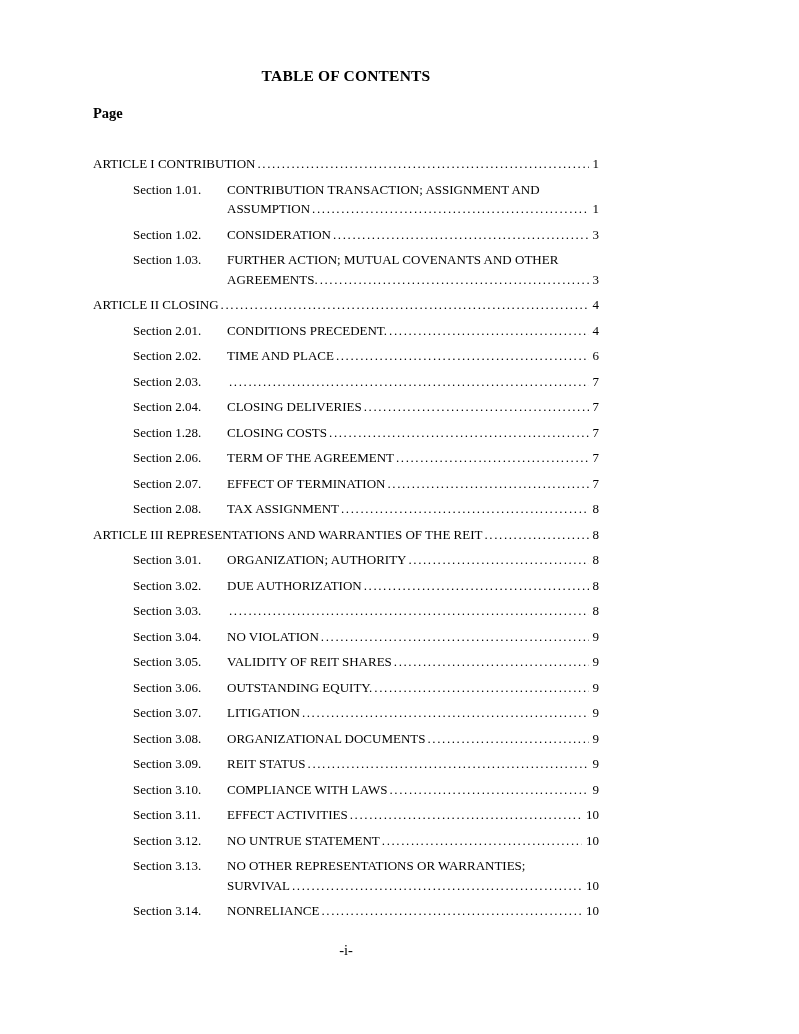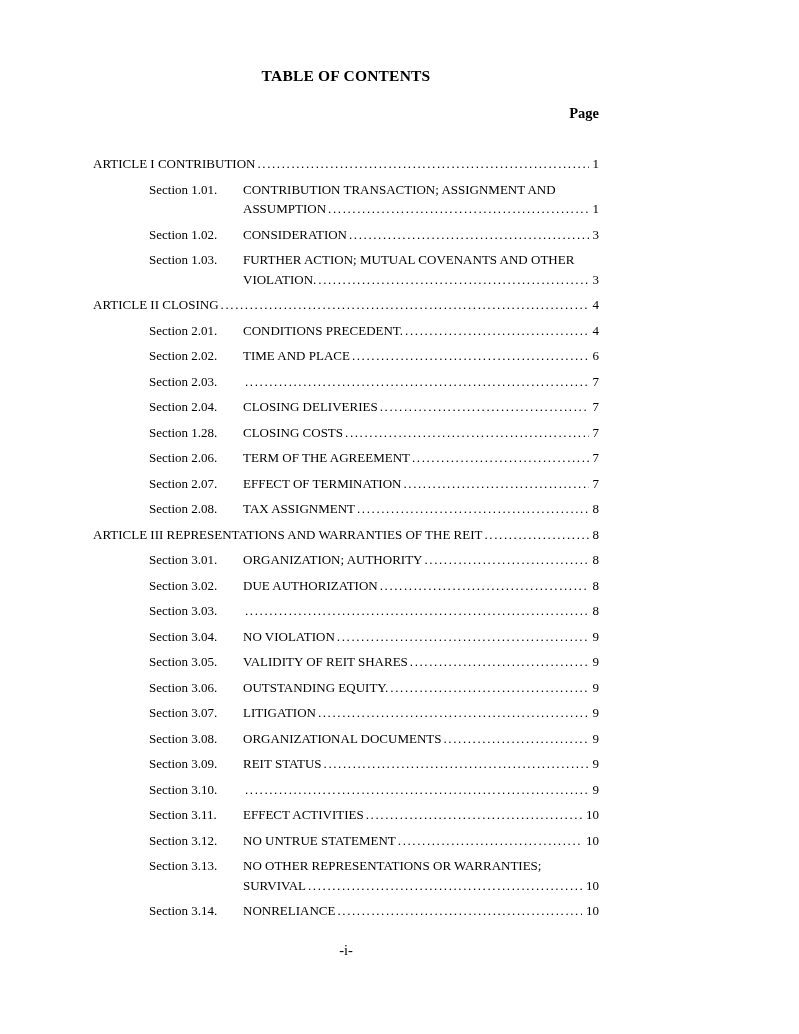--- a/index.html
+++ b/index.html
@@ -20,41 +20,41 @@
   .doc-title {
     font-size: 15.5px;
     font-weight: bold;
     text-align: center;
     line-height: 20px;
     letter-spacing: 0.2px;
   }
   .page-col-label {
     font-size: 14.5px;
     font-weight: bold;
-    text-align: right;
+    text-align: left;
     line-height: 20px;
     margin-top: 17px;
   }
   .toc { margin-top: 31px; }
   .entry { margin-bottom: 6px; font-size: 13px; }
   .line { display: flex; align-items: baseline; line-height: 19.5px; }
   .text { white-space: nowrap; }
   .leader {
     flex: 1 1 auto;
     min-width: 10px;
     overflow: hidden;
     white-space: nowrap;
     margin-left: 2px;
   }
   .leader::after {
     content: "..............................................................................................................................................................................................................................................................";
     letter-spacing: 1.6px;
   }
   .pagenum { margin-left: 4px; white-space: nowrap; }
-  .entry.section { display: flex; margin-left: 56px; }
+  .entry.section { display: flex; margin-left: 40px; }
   .secnum { flex: 0 0 94px; line-height: 19.5px; white-space: nowrap; }
   .sec-body { flex: 1 1 auto; min-width: 0; }
   .footer {
     text-align: center;
     font-size: 14.5px;
     line-height: 19.5px;
     margin-top: 20px;
   }
 </style>
 </head>
@@ -94,21 +94,21 @@
   </div>
         </div>
   </div>
       <div class="entry section">
     <span class="secnum">Section 1.03.</span>
     <div class="sec-body">
           <div class="line">
     <span class="text">FURTHER ACTION; MUTUAL COVENANTS AND OTHER</span>
   </div>
           <div class="line">
-    <span class="text">VIOLATION.</span>
+    <span class="text">AGREEMENTS.</span>
     <span class="leader"></span>
     <span class="pagenum">3</span>
   </div>
         </div>
   </div>
       <div class="entry article">
     <div class="line">
       <span class="text">ARTICLE II CLOSING</span>
       <span class="leader"></span>
       <span class="pagenum">4</span>
@@ -286,20 +286,21 @@
     <span class="text">REIT STATUS</span>
     <span class="leader"></span>
     <span class="pagenum">9</span>
   </div>
         </div>
   </div>
       <div class="entry section">
     <span class="secnum">Section 3.10.</span>
     <div class="sec-body">
           <div class="line">
+    <span class="text">COMPLIANCE WITH LAWS</span>
     <span class="leader"></span>
     <span class="pagenum">9</span>
   </div>
         </div>
   </div>
       <div class="entry section">
     <span class="secnum">Section 3.11.</span>
     <div class="sec-body">
           <div class="line">
     <span class="text">EFFECT ACTIVITIES</span>

